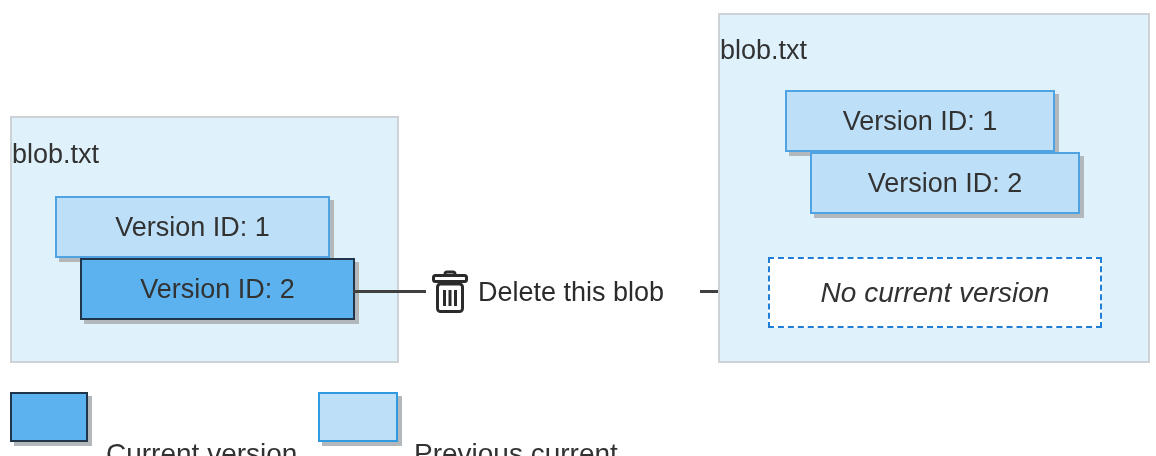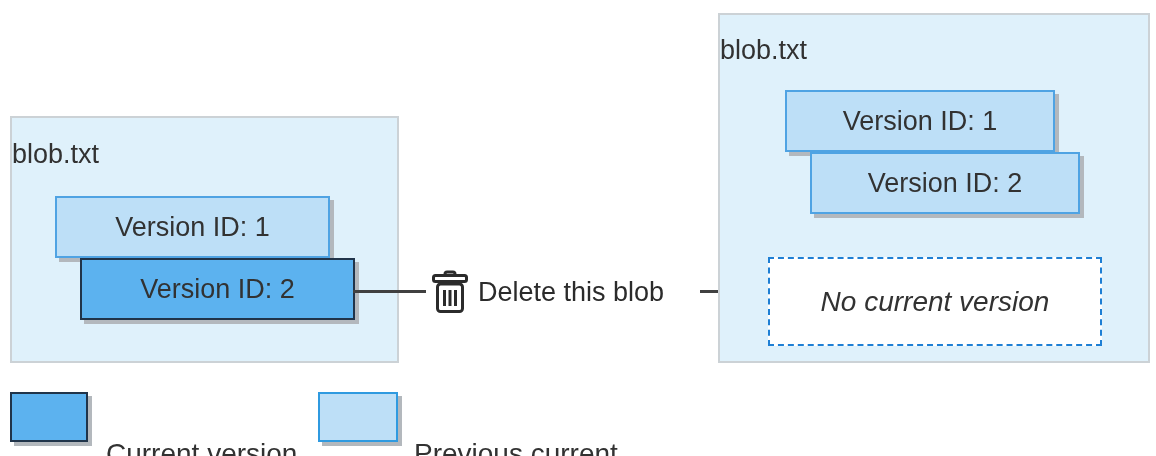--- a/index.html
+++ b/index.html
@@ -74,21 +74,21 @@
 
   <div class="container" style="left:718px;top:13px;width:432px;height:350px;">
     <div class="container-title" style="top:19px;">blob.txt</div>
   </div>
   <div class="vbox prev" style="left:785px;top:90px;width:270px;">
     <span>Version ID: 1</span>
   </div>
   <div class="vbox prev" style="left:810px;top:152px;width:270px;">
     <span>Version ID: 2</span>
   </div>
-  <div class="dashed-box" style="left:768px;top:257px;width:334px;height:89px;">
+  <div class="dashed-box" style="left:768px;top:257px;width:334px;height:71px;">
     <span>No current version</span>
   </div>
 
   <div>
     <div class="legend-swatch curr" style="left: 10px; top: 392px; background-color: rgb(92, 178, 239);"></div>
     <div class="legend-label" style="left:106px;top:396px;">Current version</div>
     <div class="legend-swatch prev" style="left: 318px; top: 392px; width: 80px; background-color: rgb(189, 223, 247);"></div>
     <div class="legend-label" style="left:414px;top:396px;">Previous current</div>
   </div>
 

